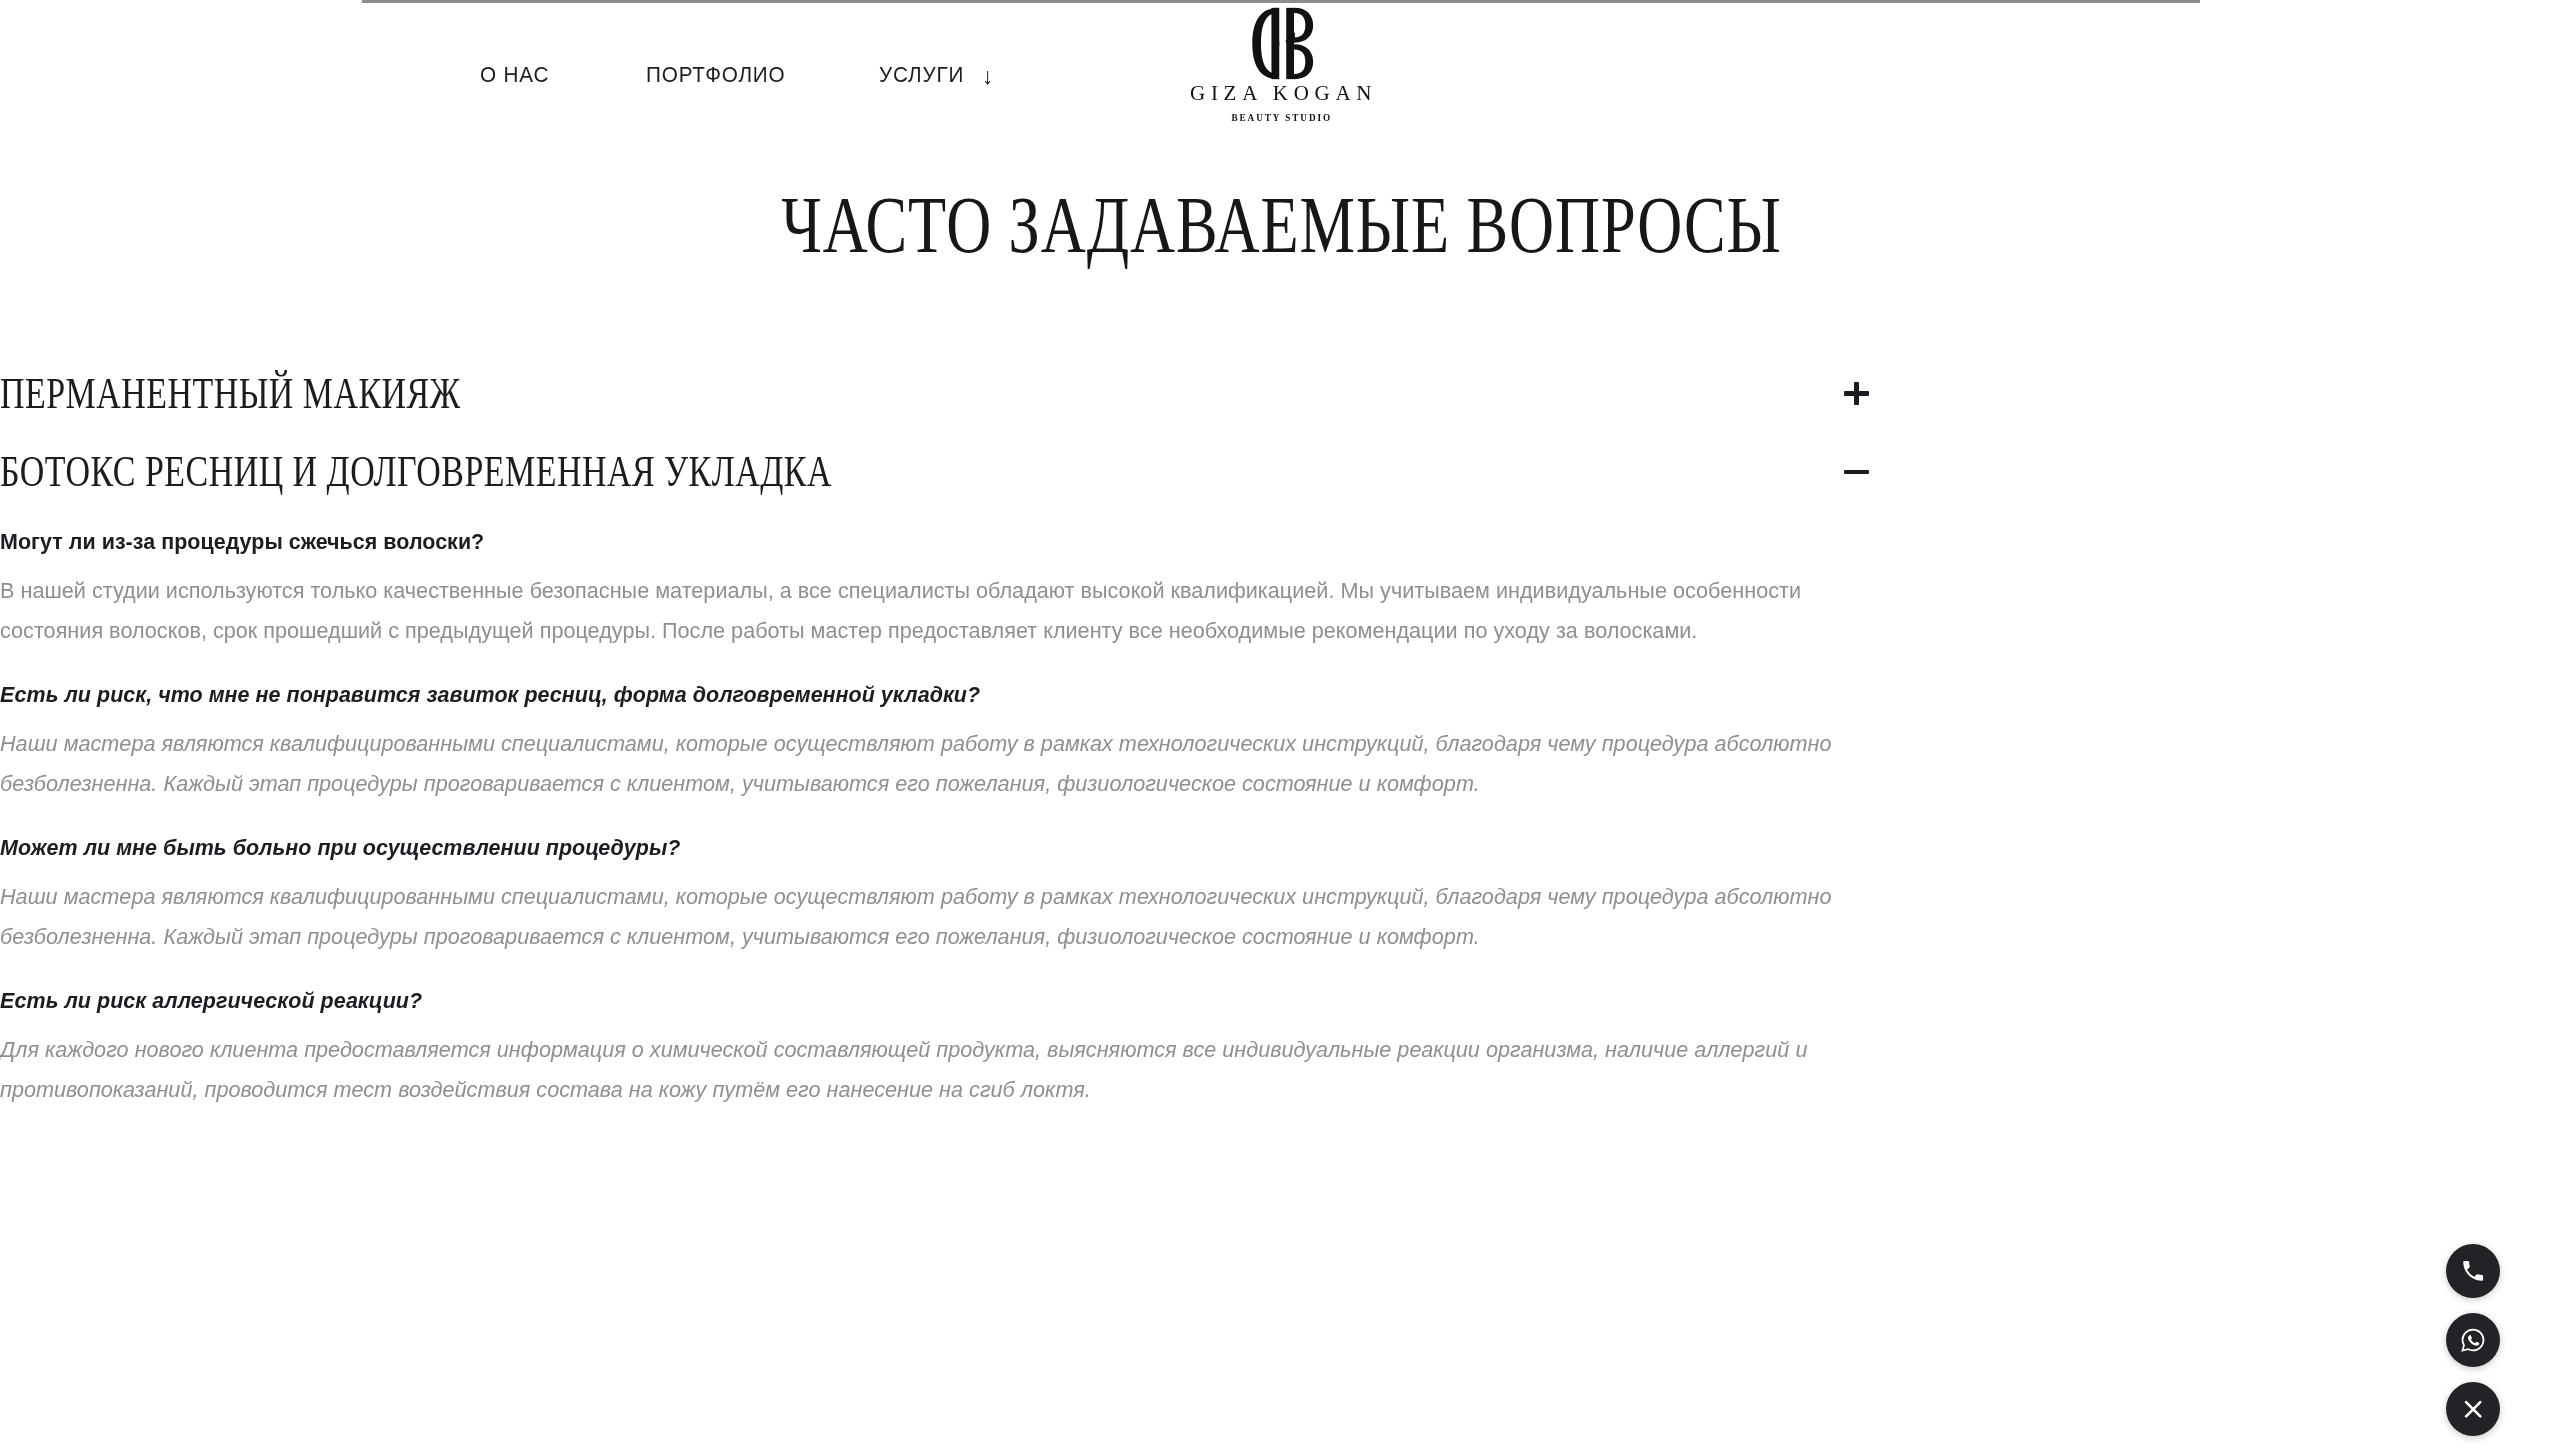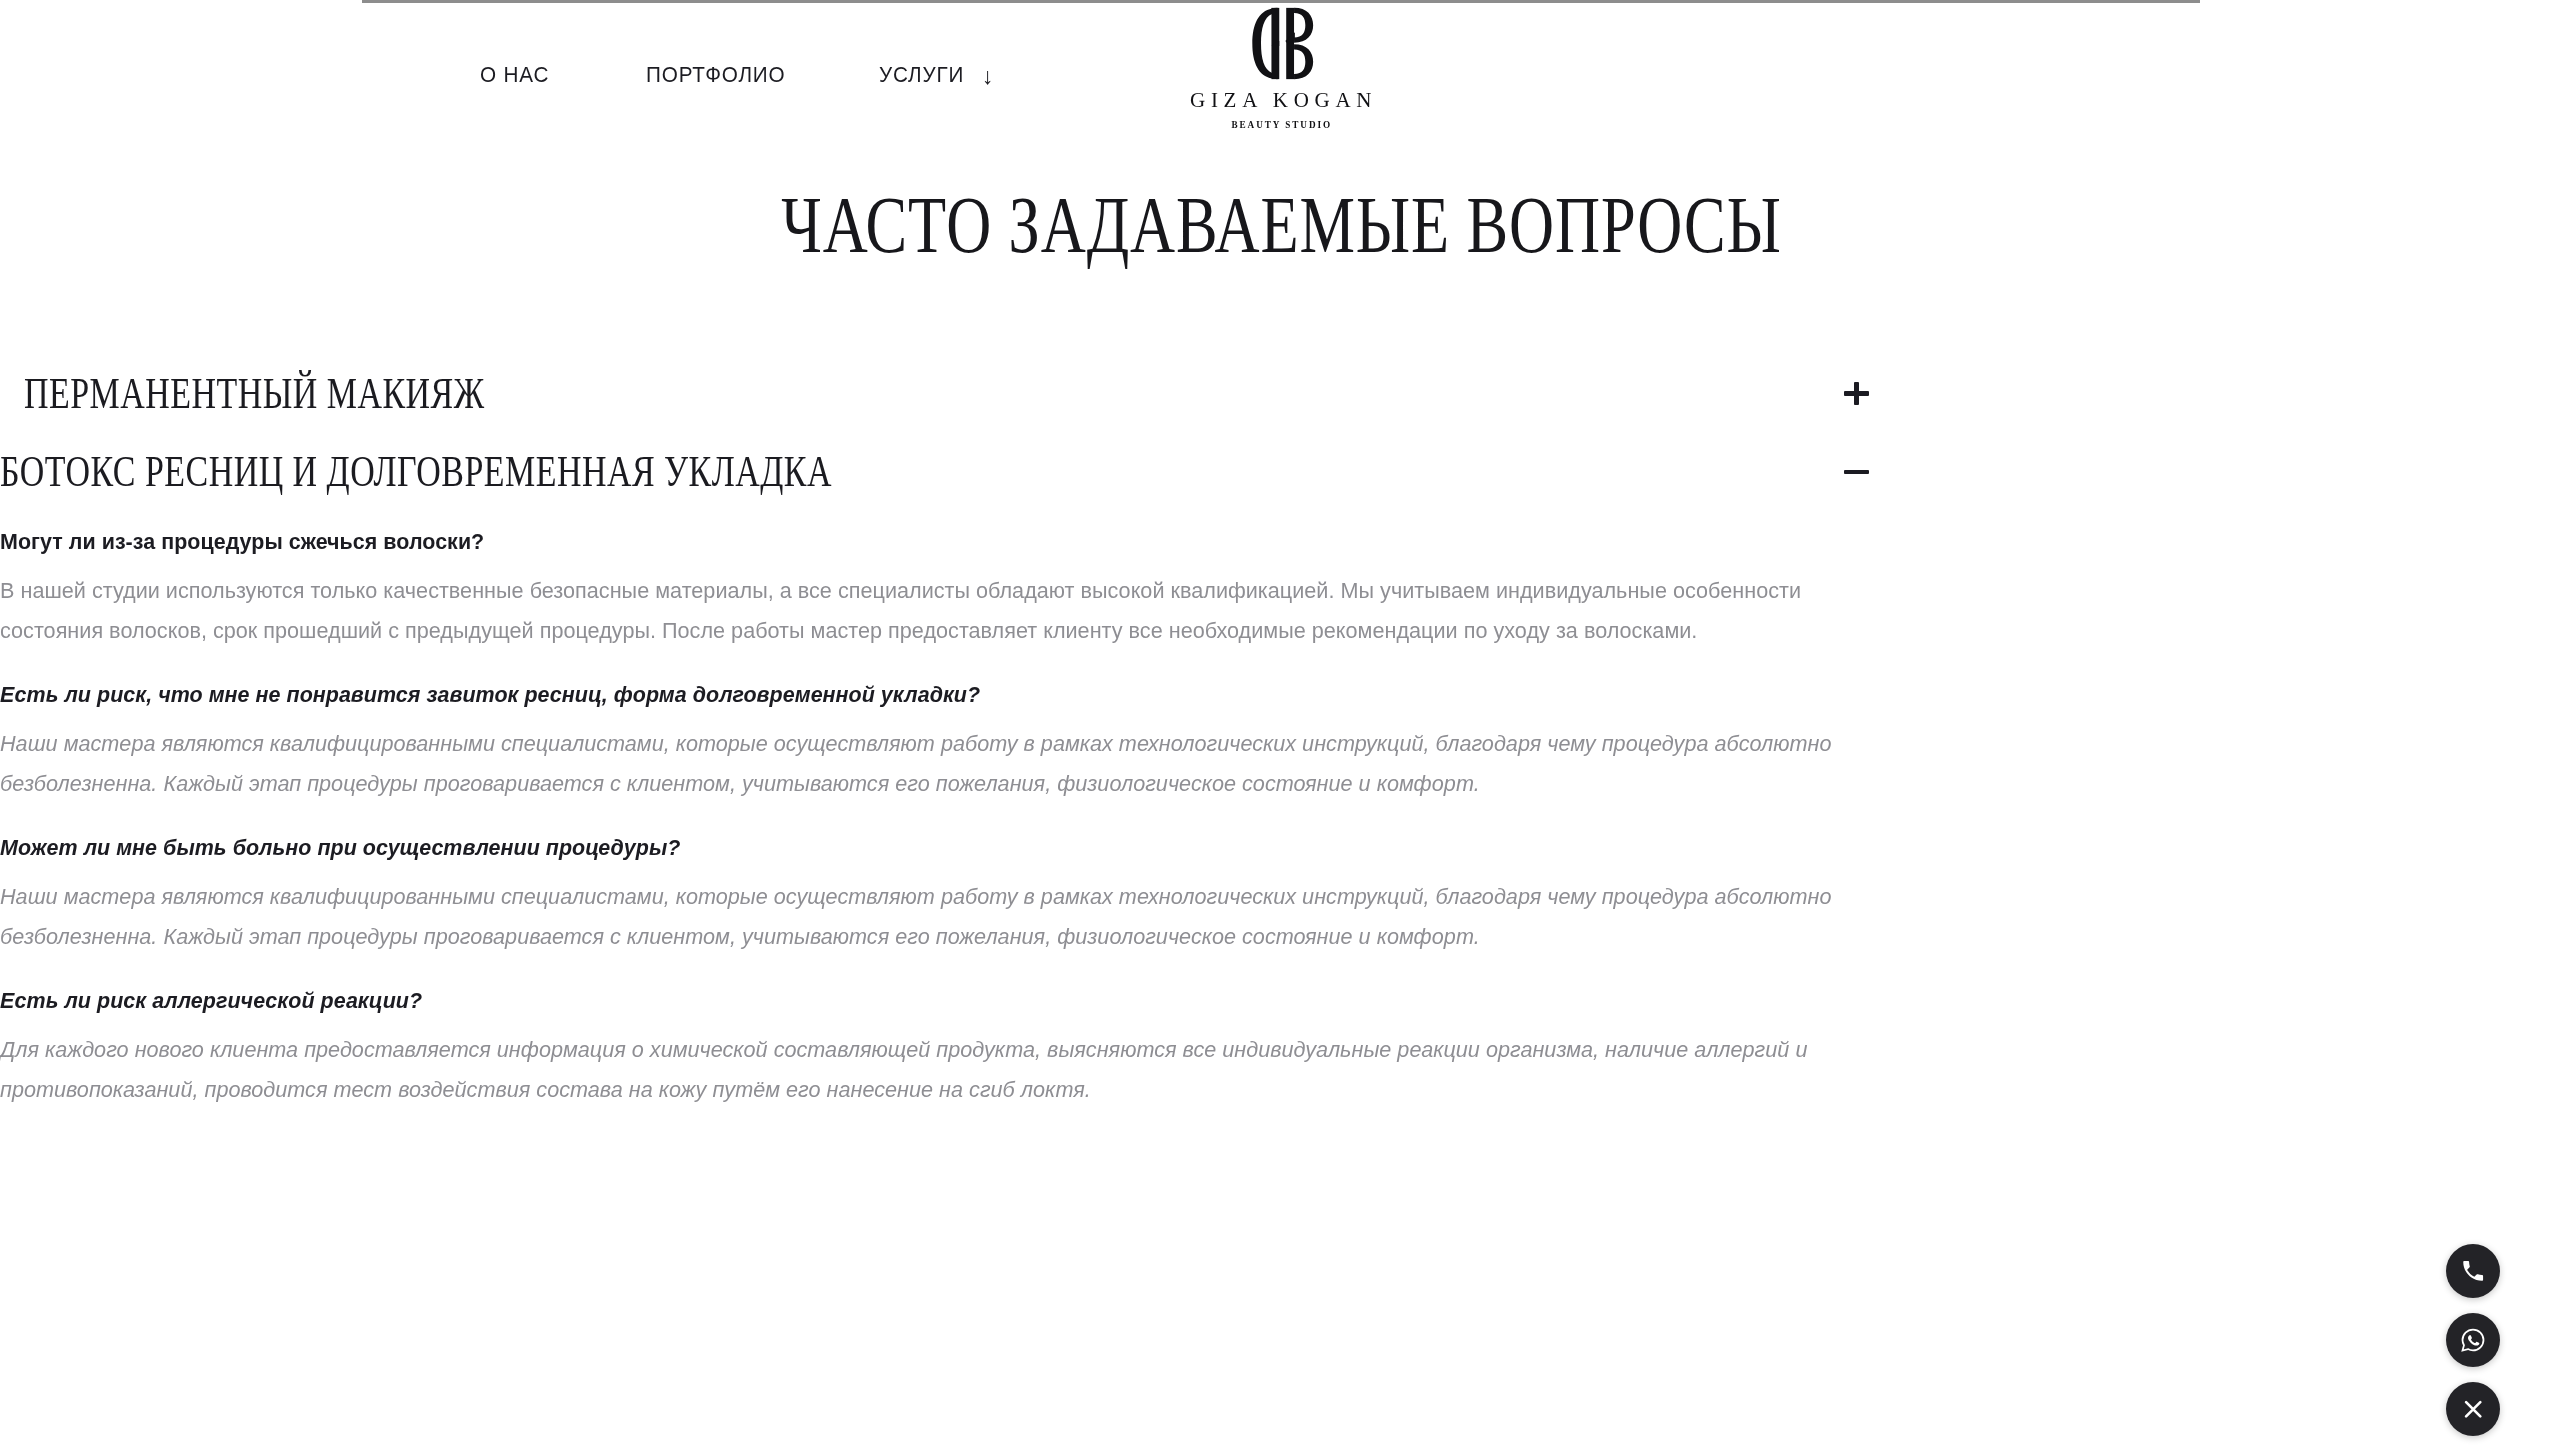--- a/index.html
+++ b/index.html
@@ -107,21 +107,20 @@
   .logo-mark {
     display: block;
     margin: 0 auto;
   }
 
   .logo-name {
     font-family: "Liberation Serif", serif;
     font-size: 21px;
     letter-spacing: 5.7px;
     color: #111114;
-    margin-top: 7px;
     white-space: nowrap;
     text-indent: 5.2px;
   }
 
   .logo-sub {
     font-family: "Liberation Serif", serif;
     font-size: 10px;
     letter-spacing: 2.1px;
     color: #111114;
     margin-top: 6.1px;
@@ -224,21 +223,21 @@
   }
   .acc-toggle .bar-v {
     left: 15.3px;
     top: 6.1px;
     width: 4.4px;
     height: 23.5px;
   }
 
   
   .acc-item-1 { height: 106px; }
-  .acc-item-1 .acc-header { height: 106px; align-items: center; padding-left: 24px; }
+  .acc-item-1 .acc-header { height: 106px; align-items: center; }
 
   
   .acc-item-2 .acc-header { height: 51px; }
 
   .acc-panel {
     padding-top: 31px;
   }
 
   .qa-question {
     font-family: "Liberation Sans", sans-serif;

